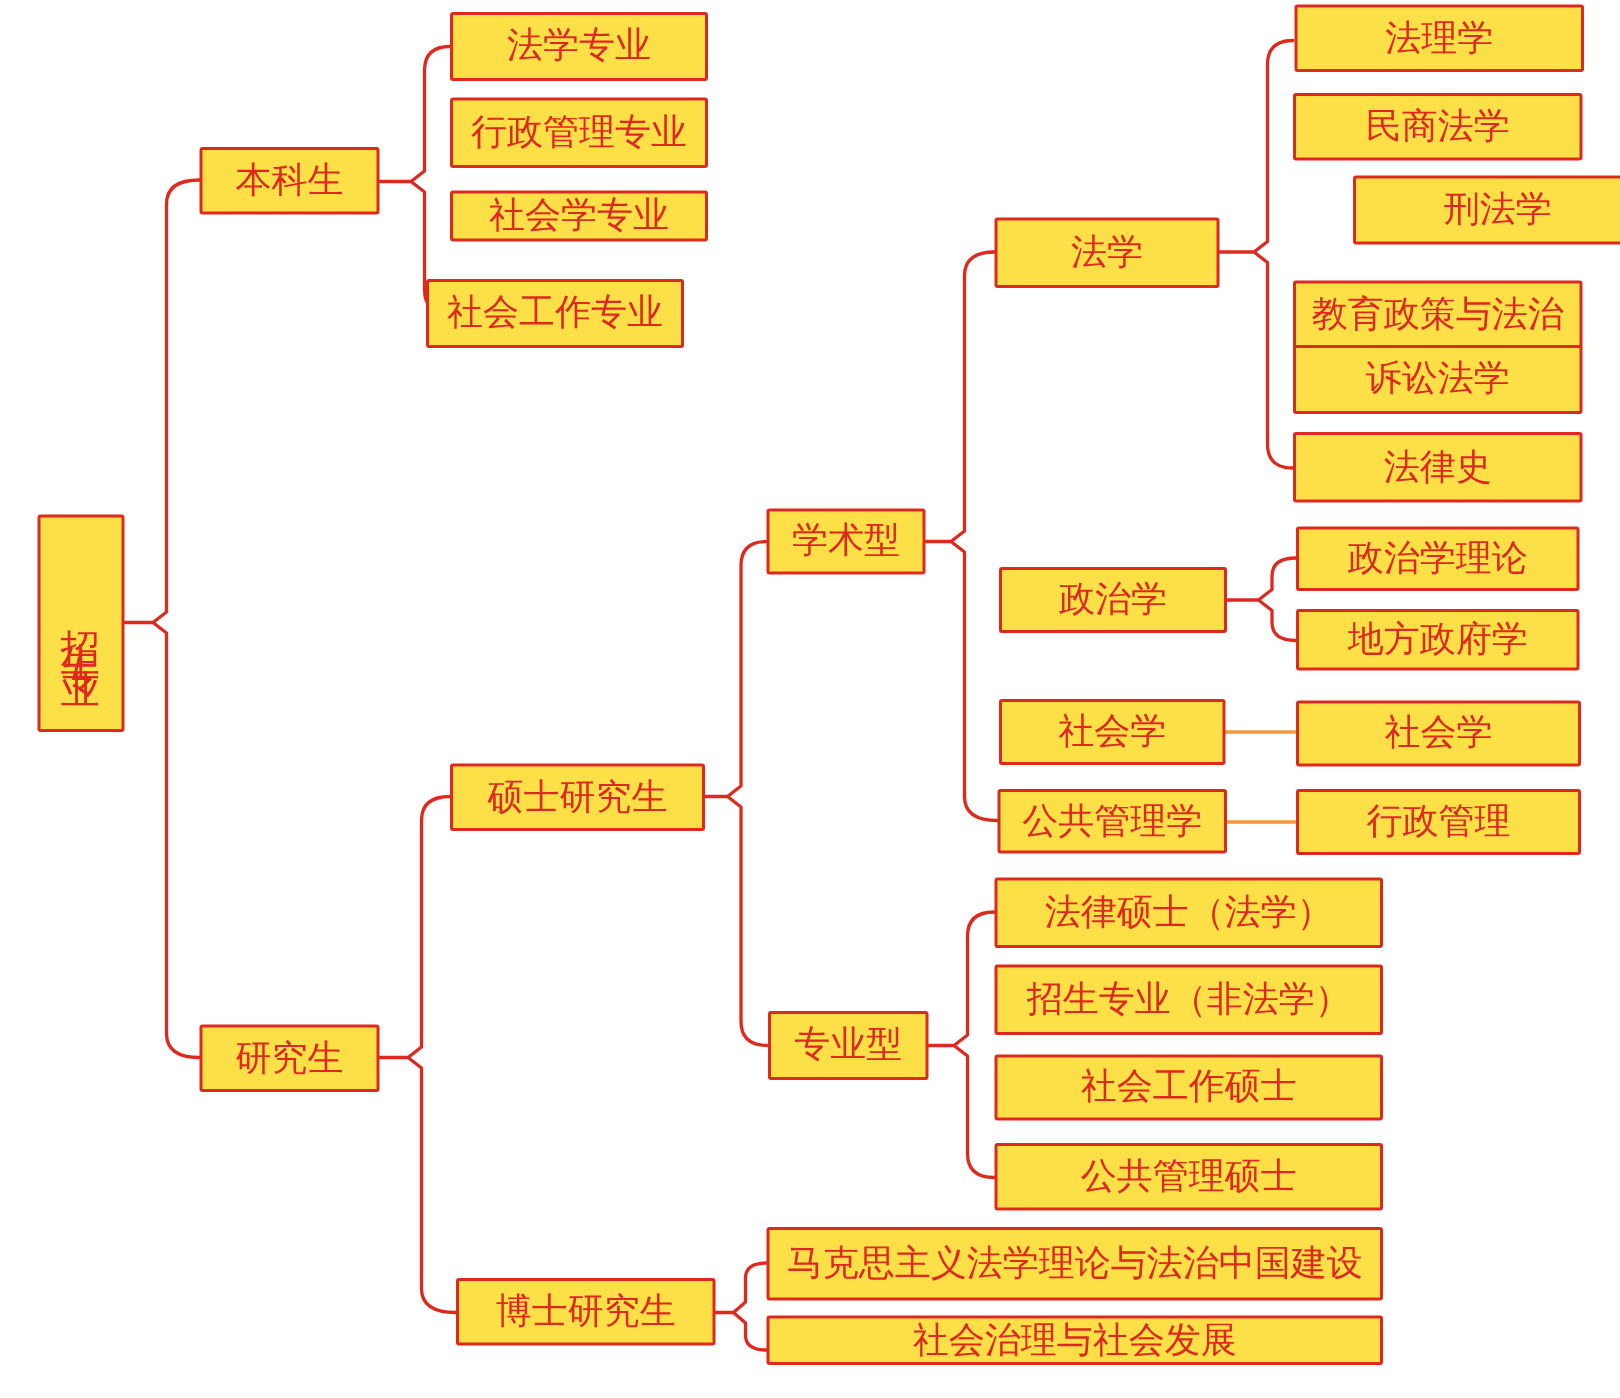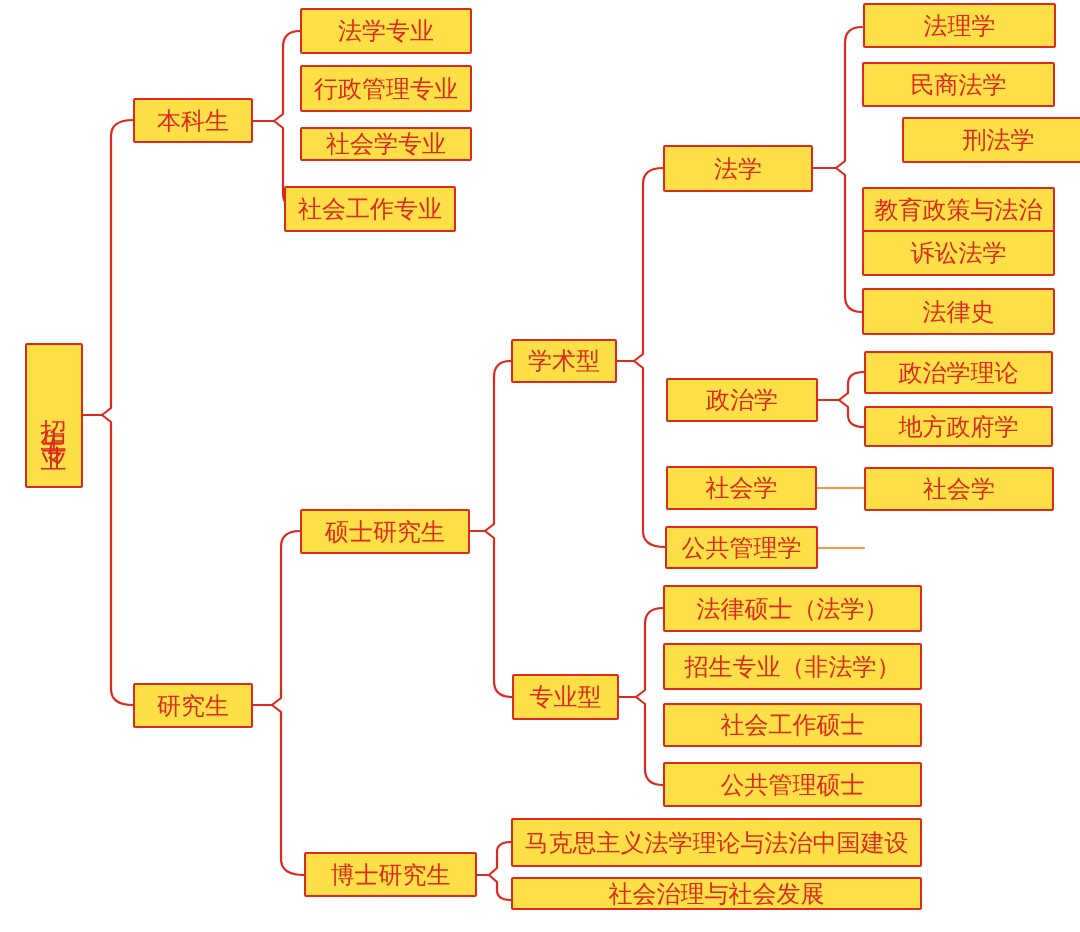--- a/index.html
+++ b/index.html
@@ -93,20 +93,21 @@
   <div class="node" style="left:862px;top:288px;width:193px;height:47px;">法律史</div>
 
   <div class="node" style="left:666px;top:378px;width:152px;height:44px;">政治学</div>
   <div class="node" style="left:864px;top:351px;width:189px;height:43px;">政治学理论</div>
   <div class="node" style="left:864px;top:406px;width:189px;height:41px;">地方政府学</div>
 
   <div class="node" style="left:666px;top:466px;width:151px;height:44px;">社会学</div>
   <div class="node" style="left:864px;top:467px;width:190px;height:44px;">社会学</div>
 
   <div class="node" style="left:665px;top:526px;width:153px;height:43px;">公共管理学</div>
+  <div class="node" style="left:864px;top:526px;width:190px;height:44px;">行政管理</div>
 
   <div class="node" style="left:512px;top:674px;width:107px;height:46px;">专业型</div>
   <div class="node" style="left:663px;top:585px;width:259px;height:47px;">法律硕士（法学）</div>
   <div class="node" style="left:663px;top:643px;width:259px;height:47px;">招生专业（非法学）</div>
   <div class="node" style="left:663px;top:703px;width:259px;height:44px;">社会工作硕士</div>
   <div class="node" style="left:663px;top:762px;width:259px;height:45px;">公共管理硕士</div>
 
   <div class="node" style="left:304px;top:852px;width:173px;height:45px;">博士研究生</div>
   <div class="node" style="left:511px;top:818px;width:411px;height:49px;">马克思主义法学理论与法治中国建设</div>
   <div class="node" style="left:511px;top:877px;width:411px;height:33px;">社会治理与社会发展</div>

